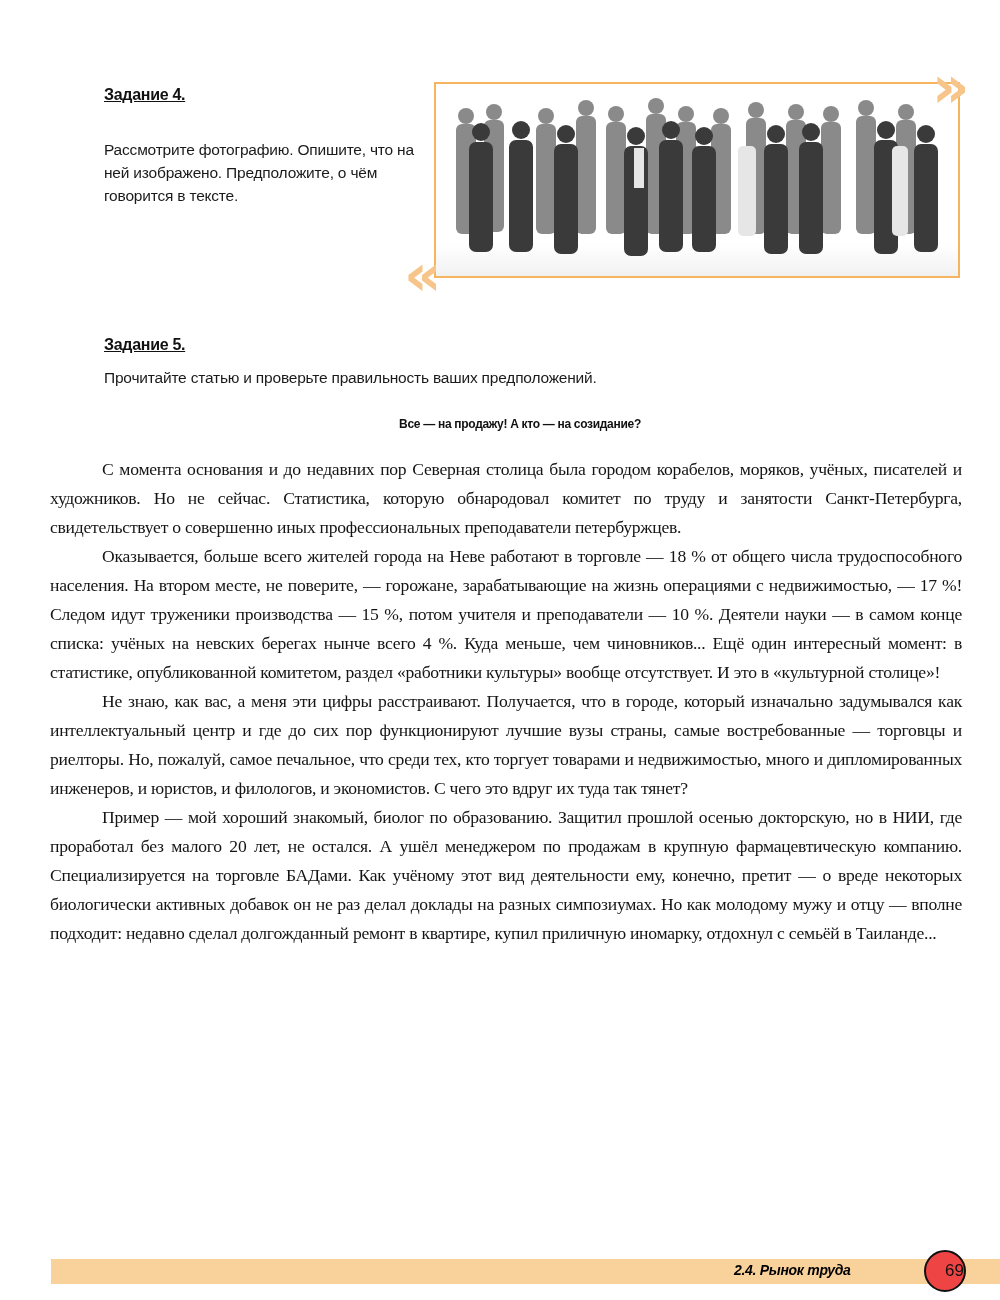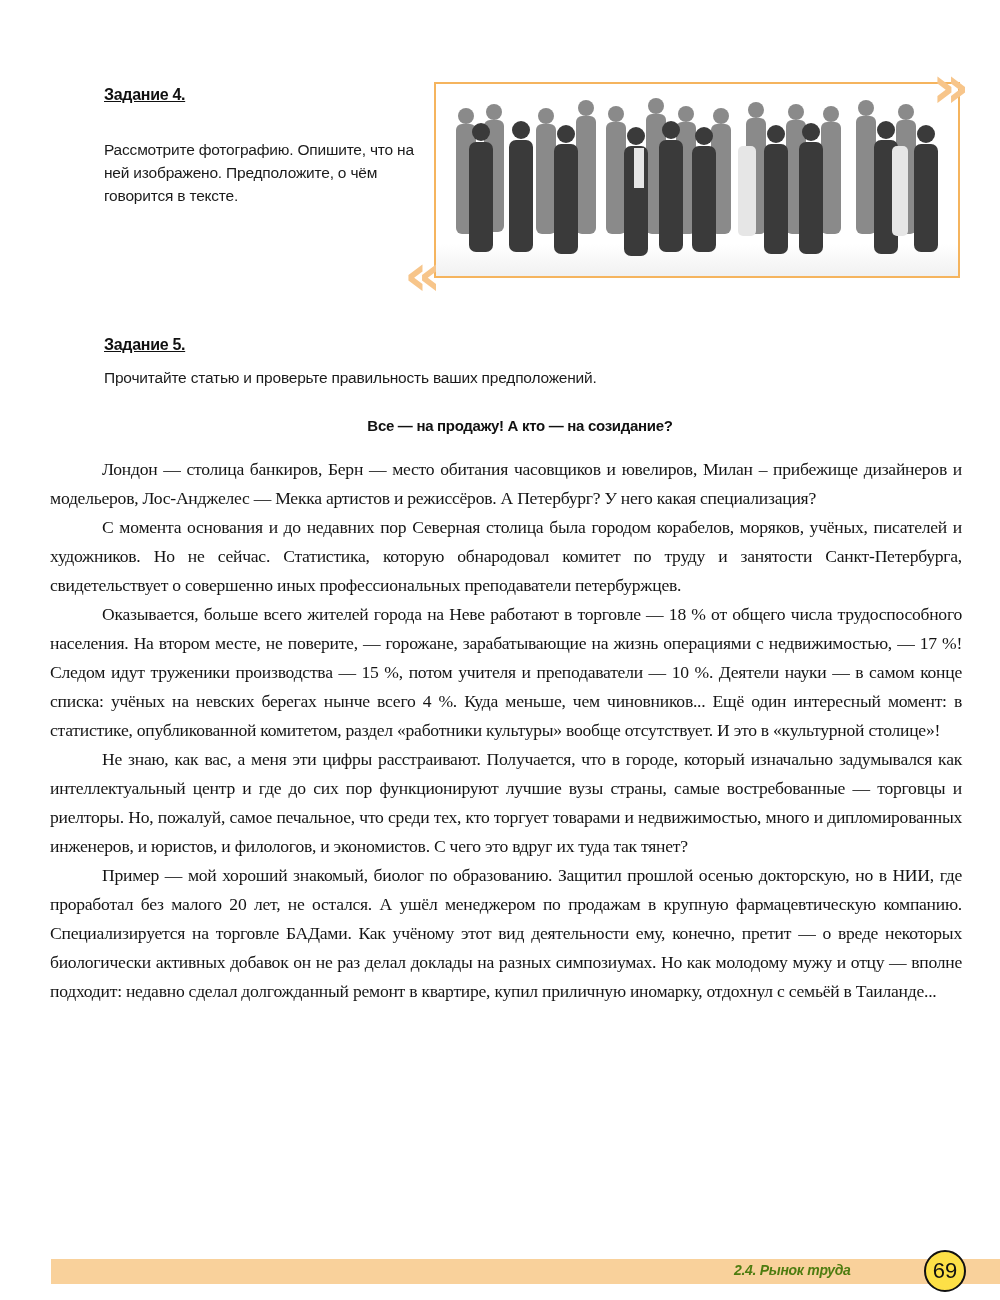--- a/index.html
+++ b/index.html
@@ -49,21 +49,21 @@
     #task5-title { left: 104px; top: 336px; }
     #task5-text { left: 104px; top: 358px; width: 760px; margin-top: 8px; }
 
     .article-title {
       position: absolute;
       left: 40px; top: 417px;
       width: 960px;
       text-align: center;
       font-family: "Liberation Sans", sans-serif;
       font-weight: bold;
-      font-size: 15px;
+      font-size: 12px;
       color: #111;
       letter-spacing: -0.3px;
     }
 
     .article {
       position: absolute;
       left: 50px; top: 455px;
       width: 912px;
       font-family: "Liberation Serif", serif;
       font-size: 17.6px;
@@ -80,33 +80,33 @@
       width: 949px; height: 25px;
       background: #f9d19b;
     }
     .footer-section {
       position: absolute;
       left: 734px; top: 1262px;
       font-family: "Liberation Sans", sans-serif;
       font-style: italic;
       font-weight: bold;
       font-size: 14px;
-      color: #4d7c0f;
+      color: #000000;
       letter-spacing: -0.3px;
     }
     .page-num {
       position: absolute;
       left: 924px; top: 1250px;
       width: 42px; height: 42px;
       border: 2px solid #111;
       border-radius: 50%;
-      background: #fde047;
-      display: flex; align-items: center; justify-content: center;
-      font-family: "Liberation Sans", sans-serif;
-      font-size: 22px;
+      background: #ef4444;
+      display: flex; align-items: center; justify-content: flex-end;
+      font-family: "Liberation Sans", sans-serif;
+      font-size: 17px;
       color: #111;
     }
   </style>
 </head>
 <body>
 
 <div class="task-title" id="task4-title">Задание 4.</div>
 <div class="task-text" id="task4-text">Рассмотрите фотографию. Опишите, что на ней изображено. Предположите, о чём говорится в тексте.</div>
 
 <div class="photo-frame">
@@ -181,21 +181,20 @@
 </div>
 <div class="chevrons" id="chev-right">»</div>
 <div class="chevrons" id="chev-left">«</div>
 
 <div class="task-title" id="task5-title">Задание 5.</div>
 <div class="task-text" id="task5-text">Прочитайте статью и проверьте правильность ваших предположений.</div>
 
 <div class="article-title">Все — на продажу! А кто — на созидание?</div>
 
 <div class="article">
-  <p>Лондон — столица банкиров, Берн — место обитания часовщиков и ювелиров, Милан – прибежище дизайнеров и модельеров, Лос-Анджелес — Мекка артистов и режиссёров. А Петербург? У него какая специализация?</p>
   <p>С момента основания и до недавних пор Северная столица была городом корабелов, моряков, учёных, писателей и художников. Но не сейчас. Статистика, которую обнародовал комитет по труду и занятости Санкт-Петербурга, свидетельствует о совершенно иных профессиональных преподаватели петербуржцев.</p>
   <p>Оказывается, больше всего жителей города на Неве работают в торговле — 18 % от общего числа трудоспособного населения. На втором месте, не поверите, — горожане, зарабатывающие на жизнь операциями с недвижимостью, — 17 %! Следом идут труженики производства — 15 %, потом учителя и преподаватели — 10 %. Деятели науки — в самом конце списка: учёных на невских берегах нынче всего 4 %. Куда меньше, чем чиновников... Ещё один интересный момент: в статистике, опубликованной комитетом, раздел «работники культуры» вообще отсутствует. И это в «культурной столице»!</p>
   <p>Не знаю, как вас, а меня эти цифры расстраивают. Получается, что в городе, который изначально задумывался как интеллектуальный центр и где до сих пор функционируют лучшие вузы страны, самые востребованные — торговцы и риелторы. Но, пожалуй, самое печальное, что среди тех, кто торгует товарами и недвижимостью, много и дипломированных инженеров, и юристов, и филологов, и экономистов. С чего это вдруг их туда так тянет?</p>
   <p>Пример — мой хороший знакомый, биолог по образованию. Защитил прошлой осенью докторскую, но в НИИ, где проработал без малого 20 лет, не остался. А ушёл менеджером по продажам в крупную фармацевтическую компанию. Специализируется на торговле БАДами. Как учёному этот вид деятельности ему, конечно, претит — о вреде некоторых биологически активных добавок он не раз делал доклады на разных симпозиумах. Но как молодому мужу и отцу — вполне подходит: недавно сделал долгожданный ремонт в квартире, купил приличную иномарку, отдохнул с семьёй в Таиланде...</p>
 </div>
 
 <div class="footer-bar"></div>
 <div class="footer-section">2.4. Рынок труда</div>
 <div class="page-num">
   <span>69</span>

